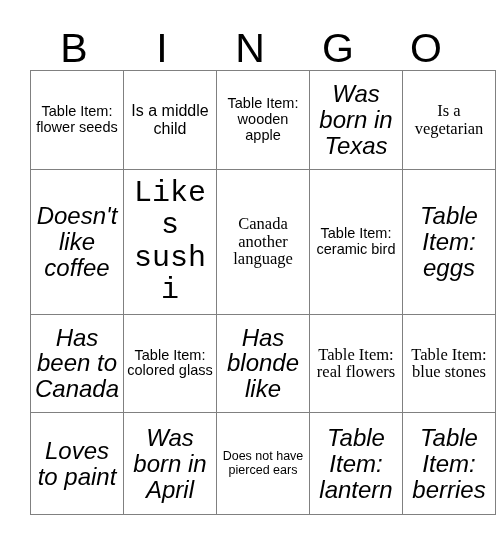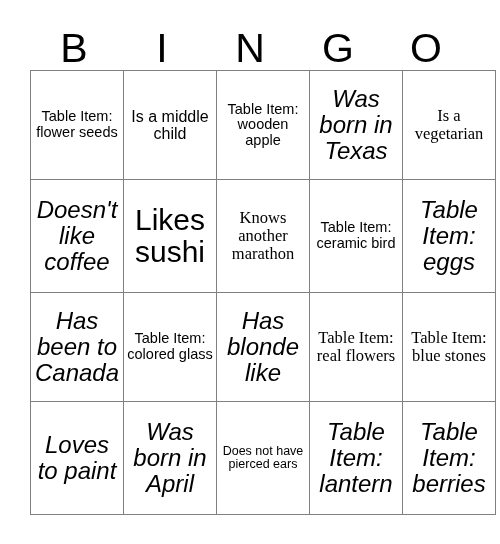--- a/index.html
+++ b/index.html
@@ -73,21 +73,21 @@
   .r2 td { height: 87px; }
   .r3 td { height: 90px; }
   .r4 td { height: 90px; }
 
   
   .fs-xs   { font-size: 12.5px; line-height: 1.16; margin-top: 20px; }
   .fs-s    { font-size: 14.5px; line-height: 1.14; }
   .fs-m    { font-size: 16.5px; line-height: 1.12; font-family: Liberation Serif, serif; }
   .fs-l    { font-size: 16px;   line-height: 1.10; }
   .fs-xl   { font-size: 24px;   line-height: 1.08; font-style: italic; }
-  .fs-xxl  { font-size: 30px;   line-height: 1.02; }
+  .fs-xxl  { font-size: 30px;   line-height: 1.02; font-family: Liberation Mono, monospace; }
 </style>
 </head>
 <body style="background: rgb(255, 255, 255);">
 
 <div id="bingo-card">
 
   <div id="header-row">
     <div class="header-letter">B</div>
     <div class="header-letter">I</div>
     <div class="header-letter">N</div>
@@ -100,21 +100,21 @@
       <tr class="r0">
         <td class="fs-s">Table Item: flower seeds</td>
         <td class="fs-l">Is a middle child</td>
         <td class="fs-s">Table Item: wooden apple</td>
         <td class="fs-xl">Was born in Texas</td>
         <td class="fs-m">Is a vegetarian</td>
       </tr>
       <tr class="r1">
         <td class="fs-xl">Doesn't like coffee</td>
         <td class="fs-xxl">Likes sushi</td>
-        <td class="fs-m">Knows another marathon</td>
+        <td class="fs-m">Canada another language</td>
         <td class="fs-s">Table Item: ceramic bird</td>
         <td class="fs-xl">Table Item: eggs</td>
       </tr>
       <tr class="r2">
         <td class="fs-xl">Has been to Canada</td>
         <td class="fs-s">Table Item: colored glass</td>
         <td class="fs-xl">Has blonde like</td>
         <td class="fs-m">Table Item: real flowers</td>
         <td class="fs-m">Table Item: blue stones</td>
       </tr>

